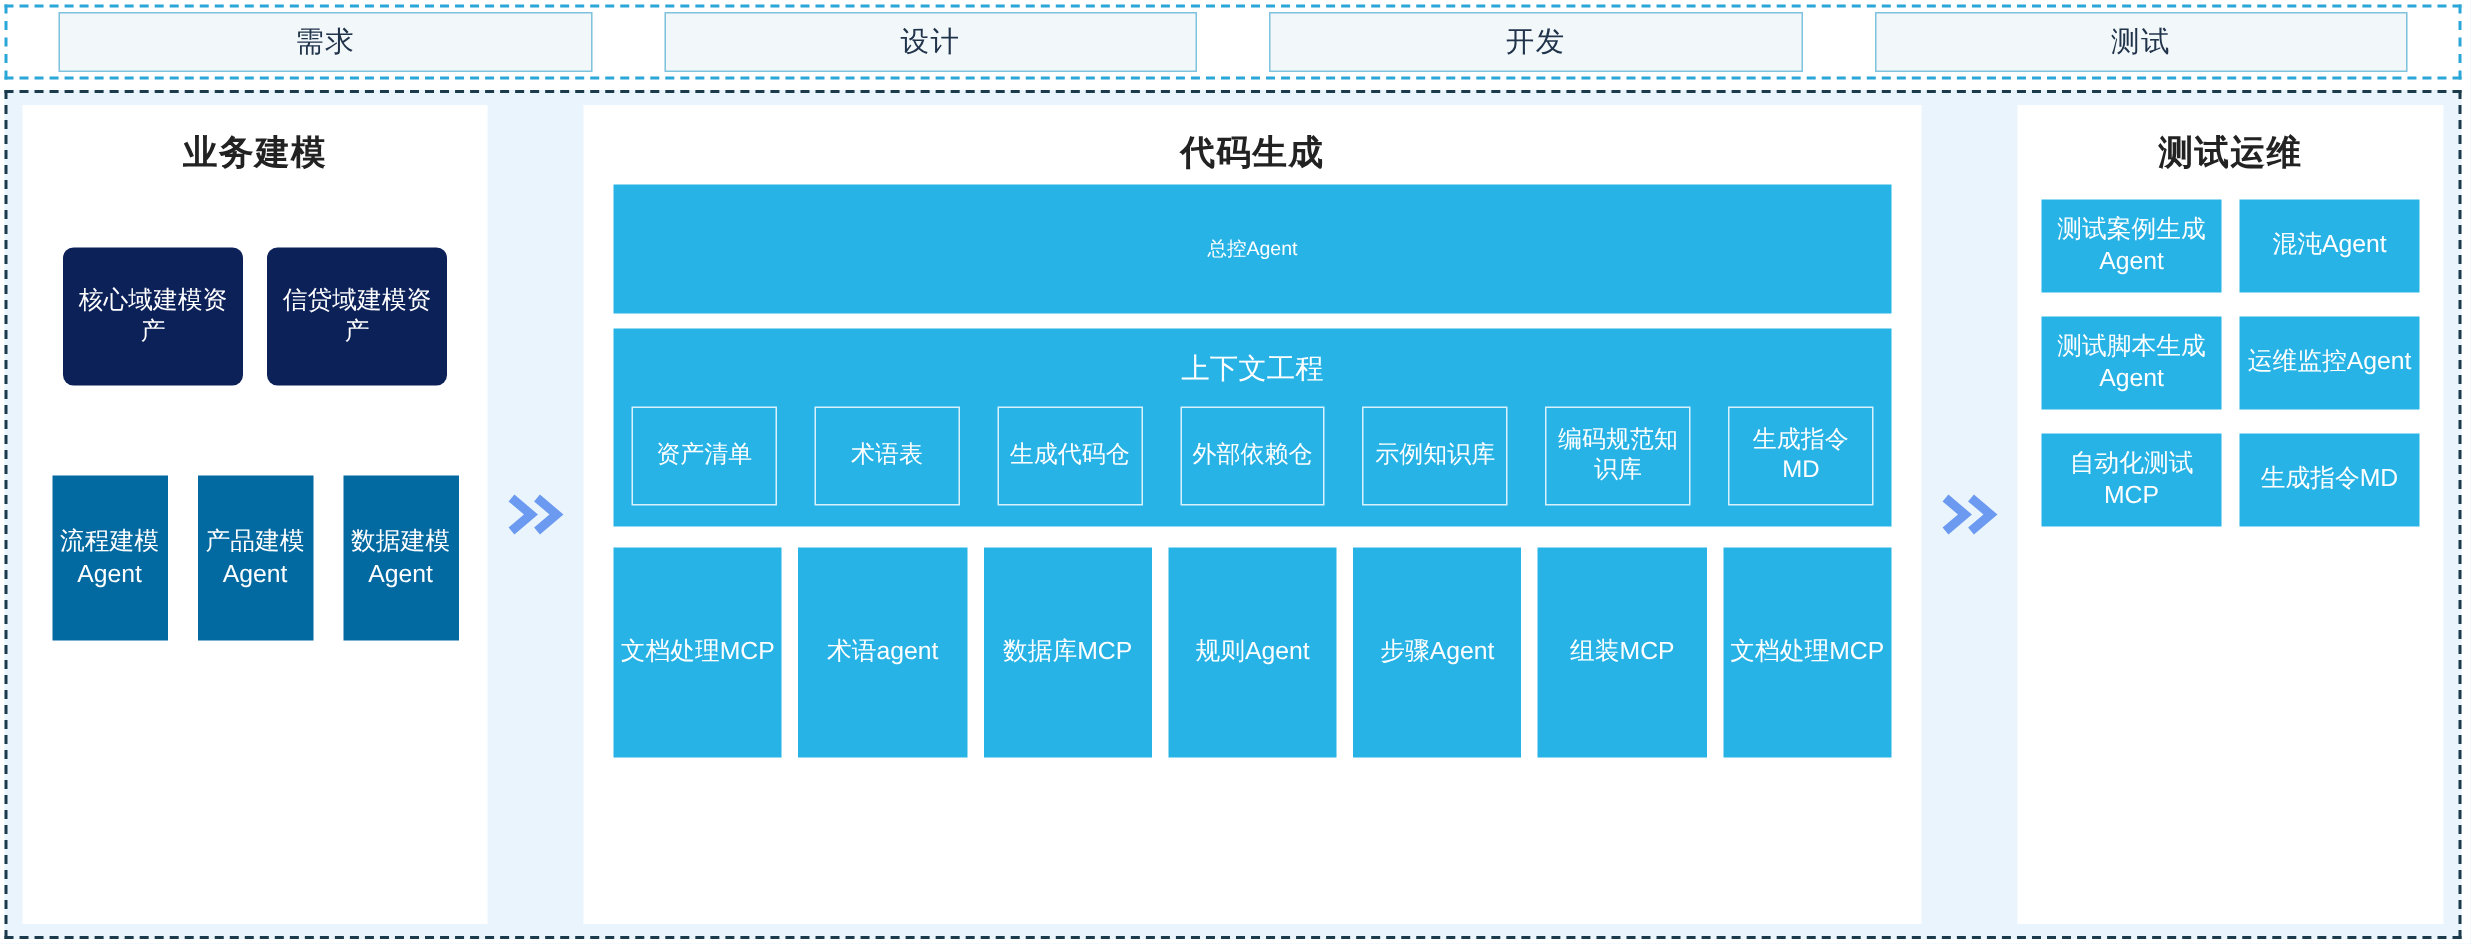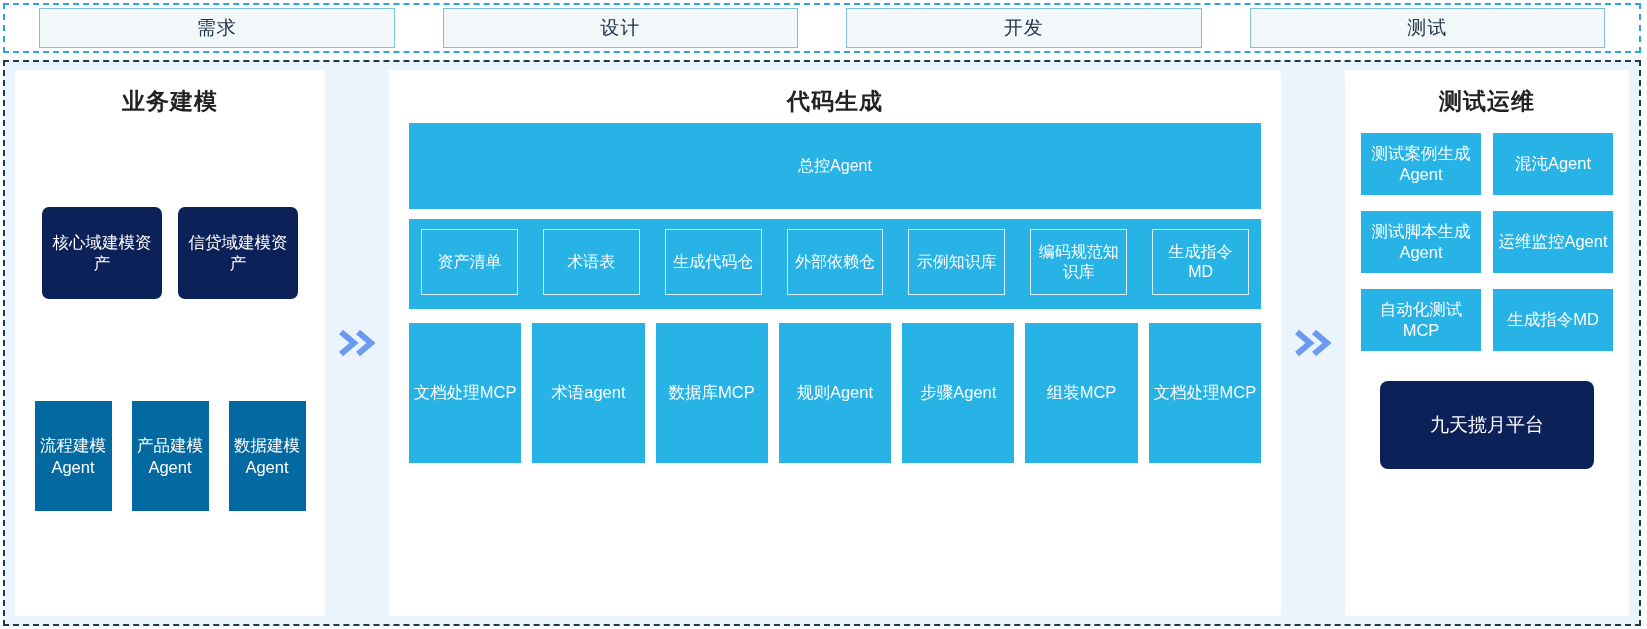--- a/index.html
+++ b/index.html
@@ -43,21 +43,21 @@
     display:flex;align-items:stretch;
     padding:8px 10px;
   }
 
   .col{
     background:#ffffff;
     box-sizing:border-box;
     display:flex;flex-direction:column;
     align-items:center;
   }
-  .col-left{width:310px;gap:42px;}
+  .col-left{width:310px;}
   .col-center{flex:1 1 auto;margin:0 0;}
   .col-right{width:284px;}
 
   .col-title{
     font-size:23px;font-weight:bold;color:#222222;
     margin-top:16px;margin-bottom:6px;letter-spacing:1px;
     text-align:center;
   }
 
   
@@ -93,21 +93,21 @@
     box-sizing:border-box;padding:2px;
   }
 
   
   .center-inner{width:100%;box-sizing:border-box;padding:0 20px 14px 20px;}
 
   .master-agent{
     height:86px;width:100%;
     background:#27b3e6;color:#ffffff;
     display:flex;align-items:center;justify-content:center;
-    font-size:16px;
+    font-size:13px;
     box-sizing:border-box;
     margin-bottom:10px;
   }
 
   .ctx-block{
     width:100%;background:#27b3e6;
     box-sizing:border-box;
     padding:10px 12px 14px 12px;
     margin-bottom:14px;
   }
@@ -216,20 +216,21 @@
 
     <div class="col col-center">
       <div class="col-title">代码生成</div>
       <div class="center-inner">
 
         <div class="master-agent">
           <span>总控Agent</span>
         </div>
 
         <div class="ctx-block">
+          <div class="ctx-title">上下文工程</div>
           <div class="ctx-row">
             <div class="ctx-box">
                 <span>资产清单</span>
               </div>
             <div class="ctx-box">
                 <span>术语表</span>
               </div>
             <div class="ctx-box">
                 <span>生成代码仓</span>
               </div>
@@ -298,20 +299,17 @@
           <div class="right-box">
               <span>运维监控Agent</span>
             </div>
           <div class="right-box">
               <span>自动化测试MCP</span>
             </div>
           <div class="right-box">
               <span>生成指令MD</span>
             </div>
         </div>
-        <div class="platform-box">
-          <span>九天揽月平台</span>
-        </div>
       </div>
     </div>
 
   </div>
 </div>
 
 </body></html>

